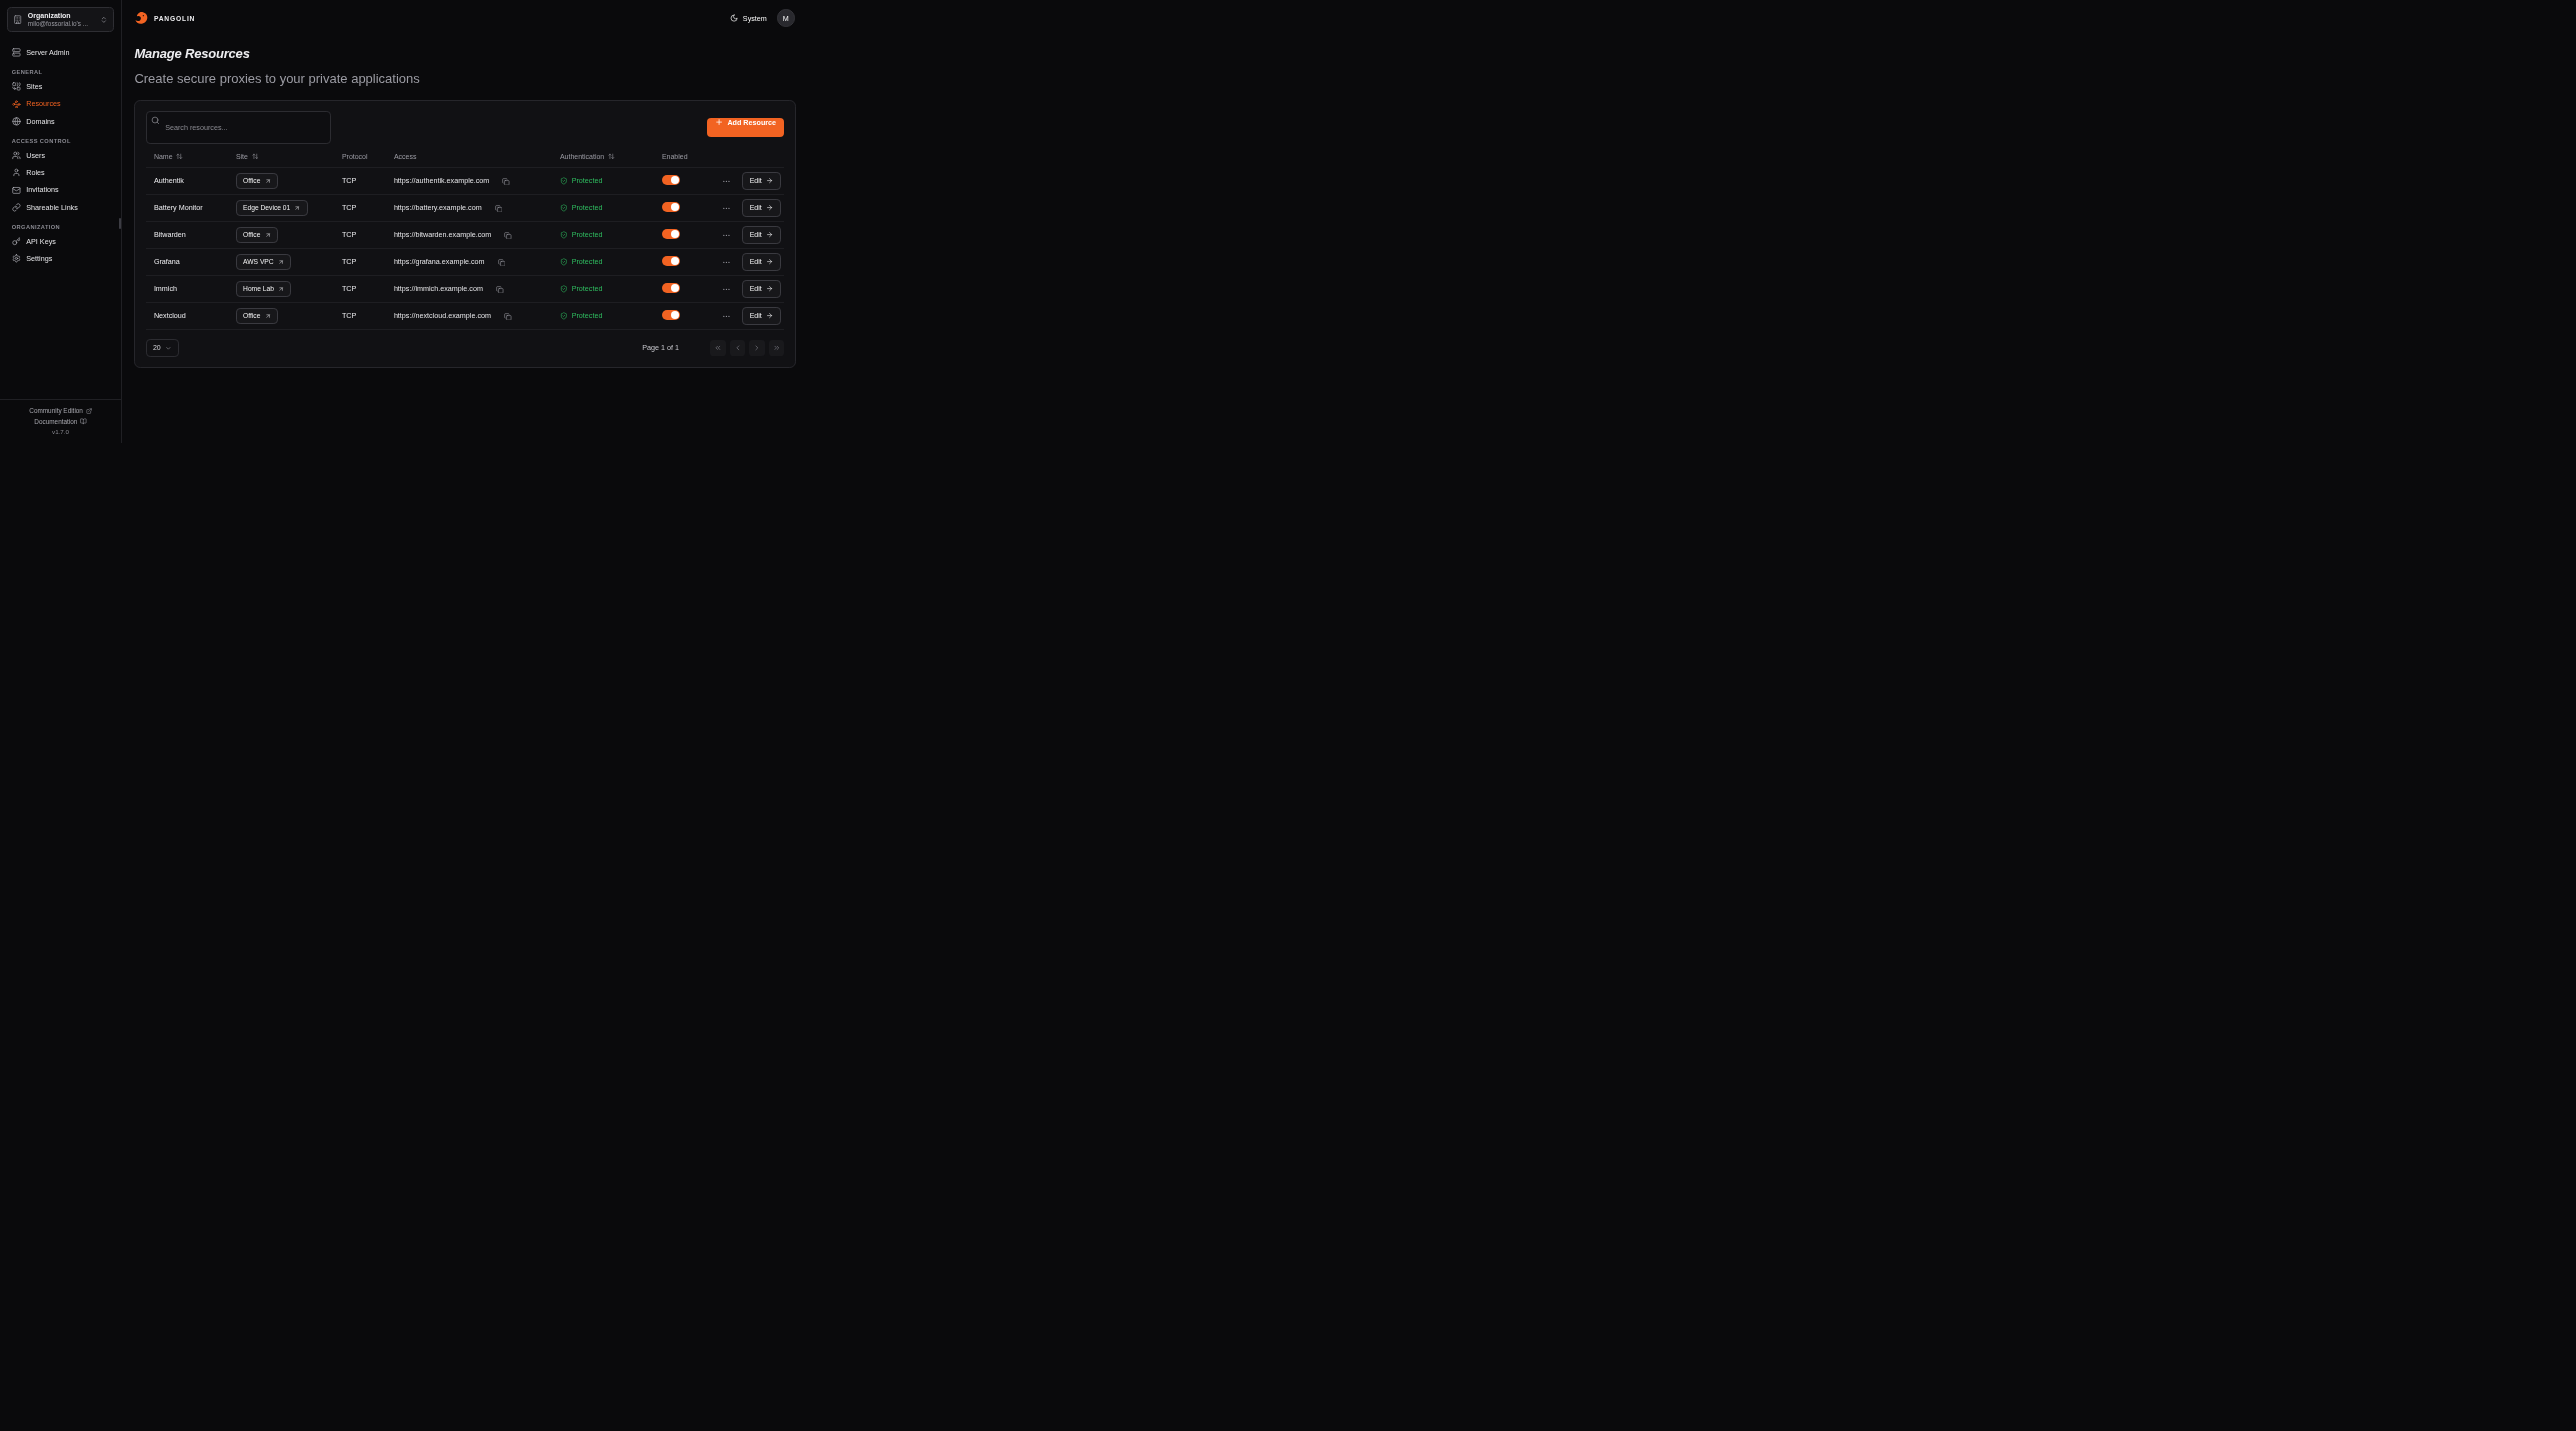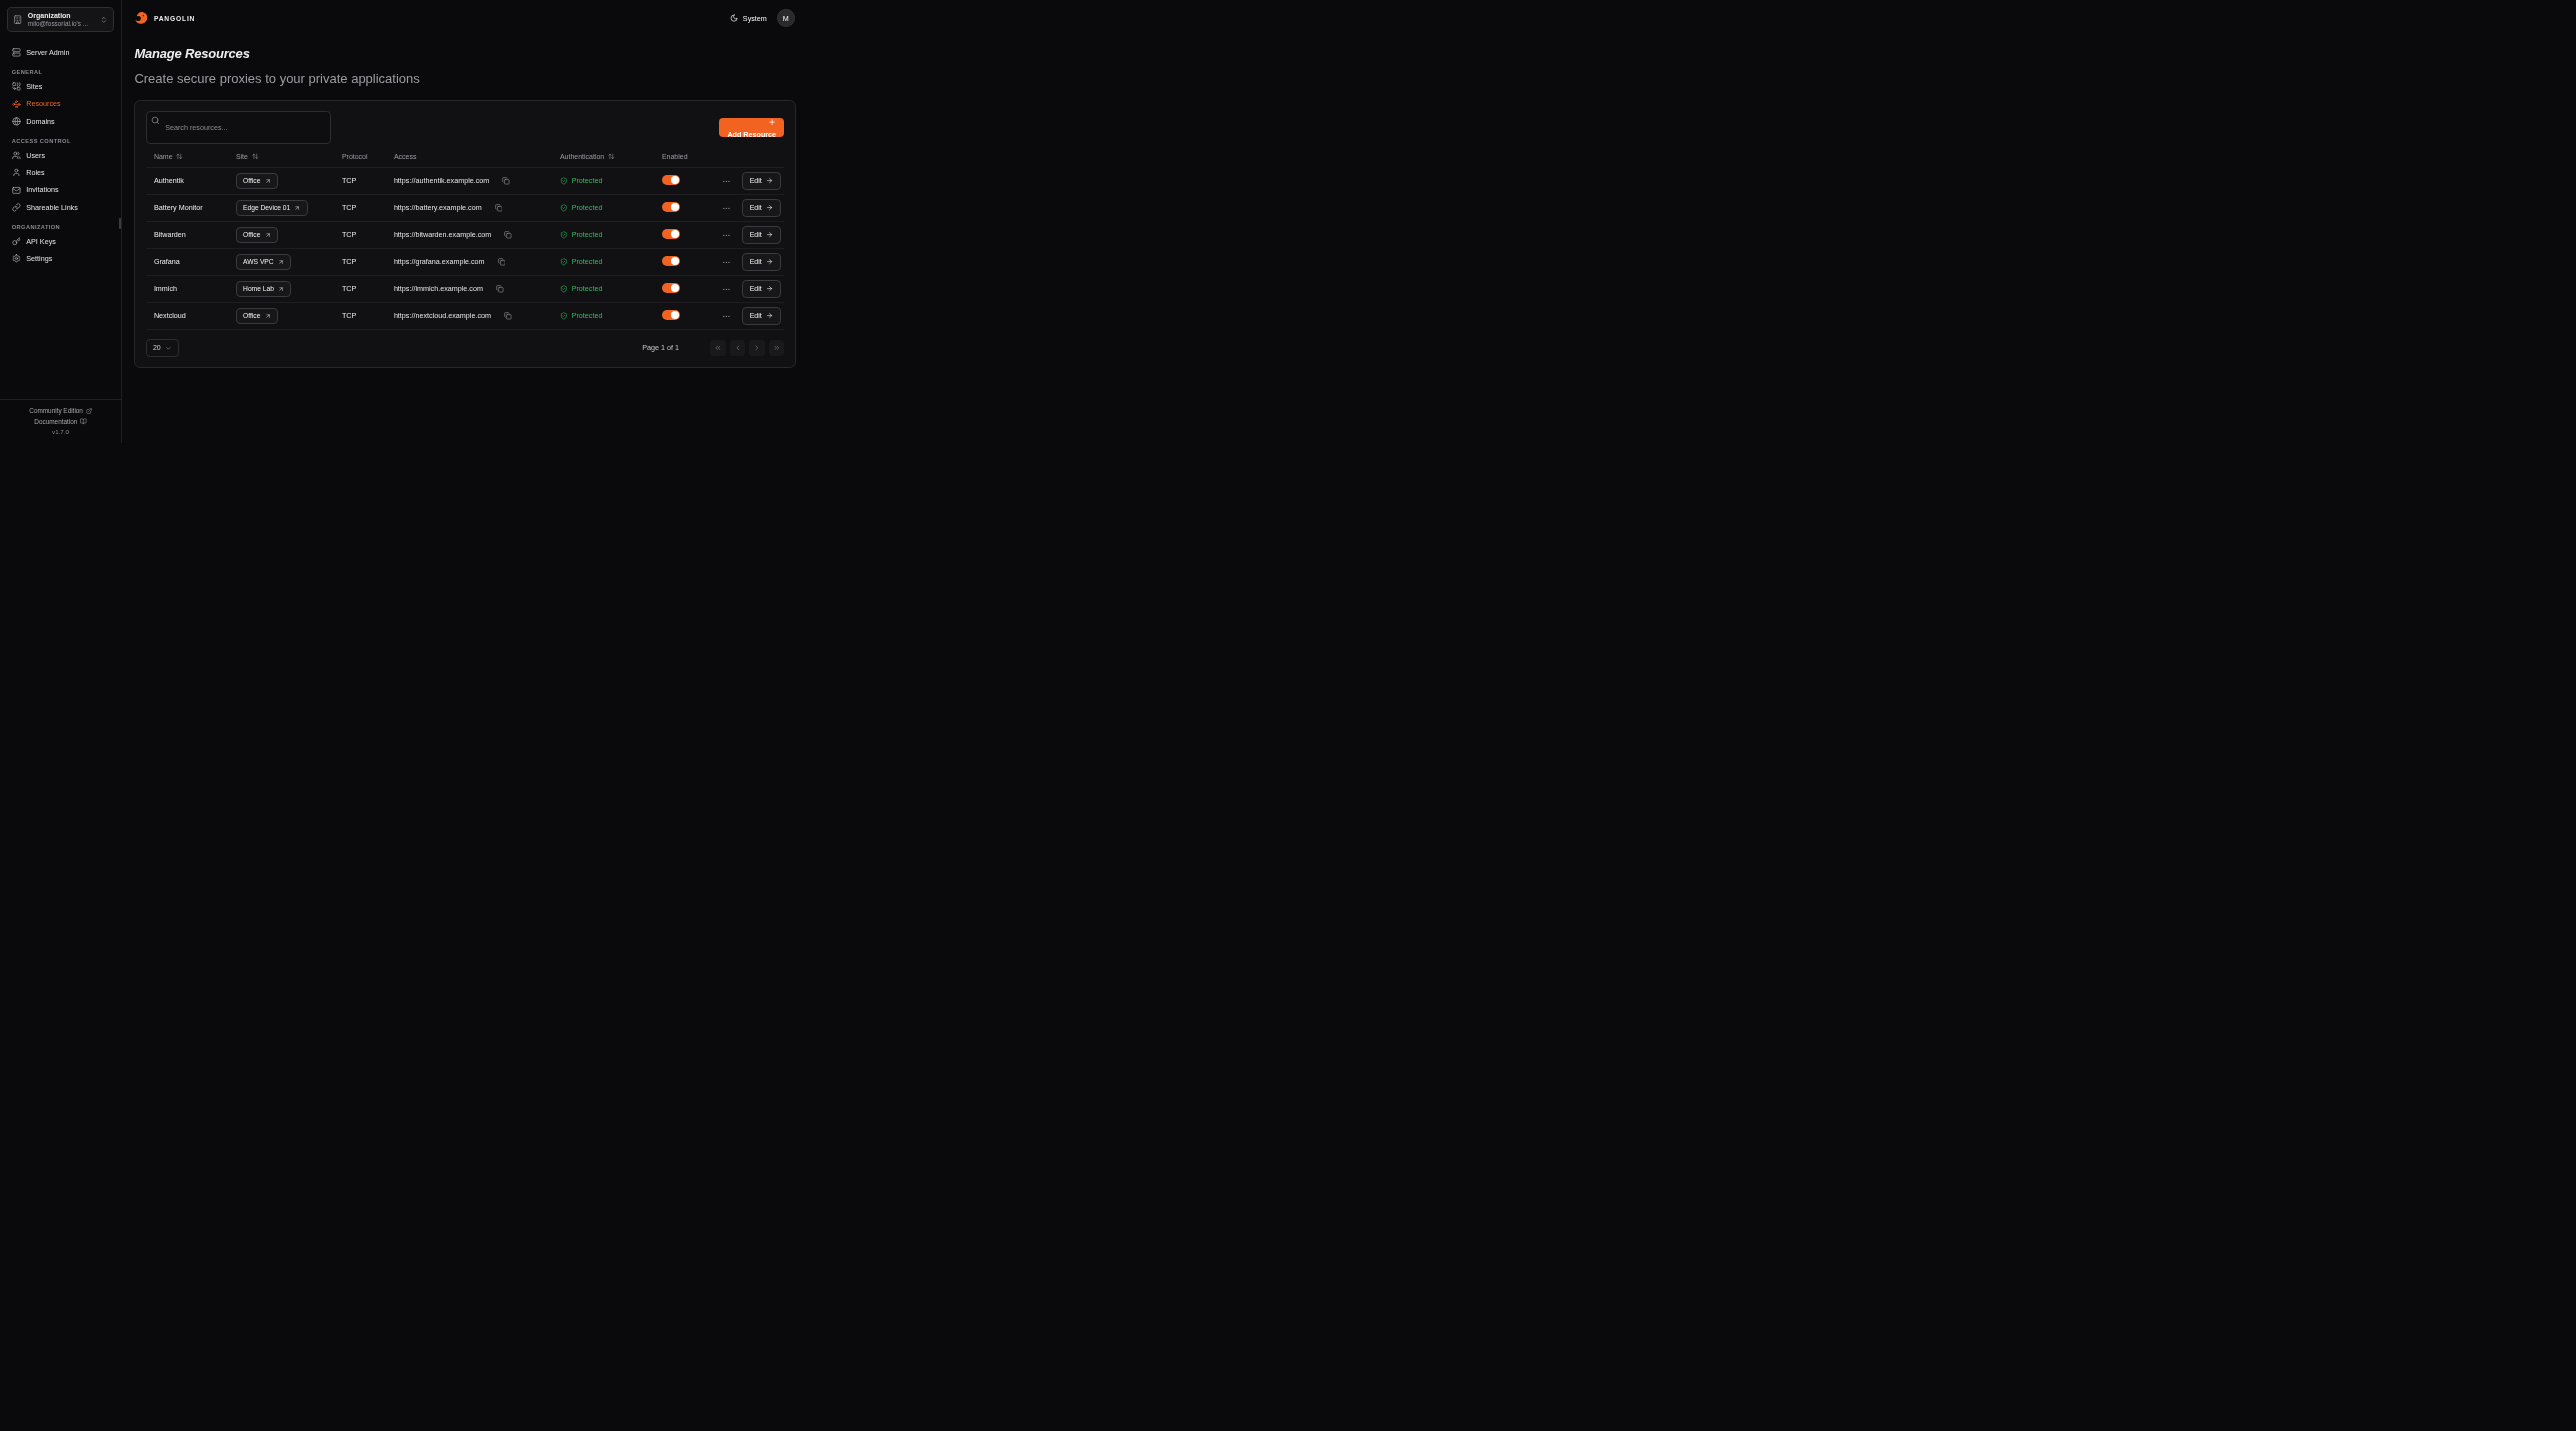--- a/index.html
+++ b/index.html
@@ -103,45 +103,45 @@
   .search { position: relative; width: 185px; }
   .search input {
     width: 100%; height: 33px;
     background: #0e0e11; border: 0.5px solid #2c2c31; border-radius: 4.1px;
     color: #ededf0; font-size: 7.2px; font-family: inherit;
     padding: 0 6.2px 0 18.5px; outline: none;
   }
   .search input::placeholder { color: #8b8b92; }
   .search .sicon { position: absolute; left: 5.7px; top: 5.2px; color: #8b8b92; }
   .add-btn {
-    display: flex; align-items: flex-end; gap: 4.1px;
+    display: flex; align-items: flex-start; gap: 4.1px;
     background: var(--accent); color: #ffffff; border: none; cursor: pointer;
     height: 19.6px; padding: 0 8.2px; border-radius: 4.1px;
-    font-size: 7.2px; font-weight: 600; font-family: inherit; flex-direction: column;
+    font-size: 7.2px; font-weight: 600; font-family: inherit;
   }
 
   
   .t-head, .t-row {
     display: grid;
     grid-template-columns: 82px 106px 52px 166px 102px 57px 1fr;
     align-items: center;
   }
   .t-head { border-bottom: 0.5px solid var(--row-border); padding: 3.1px 0 6.7px 0; }
   .th { color: var(--muted); font-size: 7px; padding-left: 8.2px; }
   .th-btn { display: inline-flex; align-items: center; gap: 3.6px; background: none; border: none; color: inherit; font: inherit; cursor: pointer; padding: 0; }
   .t-row { border-bottom: 0.5px solid var(--row-border); min-height: 27px; }
   .td { padding-left: 8.2px; font-size: 7.2px; }
   .site-btn, .edit-btn {
     display: inline-flex; align-items: center; gap: 4.1px;
     background: var(--btn-bg); border: 0.5px solid var(--btn-border);
     color: #f4f4f5; border-radius: 4.1px; cursor: pointer;
     font-family: inherit; font-size: 6.7px; font-weight: 500;
     padding: 3.6px 6.2px;
   }
-  .access-cell { display: flex; align-items: center; gap: 13px; }
+  .access-cell { display: flex; align-items: flex-end; gap: 13px; }
   .url { color: #e4e4e7; }
   .copy-btn { background: none; border: none; color: #a1a1aa; cursor: pointer; display: inline-flex; padding: 0; }
   .auth-cell { display: flex; align-items: center; gap: 4.1px; color: var(--protected); }
   .toggle {
     width: 18.5px; height: 10.3px; border-radius: 515px;
     background: var(--accent); border: none; cursor: pointer;
     position: relative; display: inline-block;
   }
   .toggle .knob {
     position: absolute; top: 1px; right: 1px;

